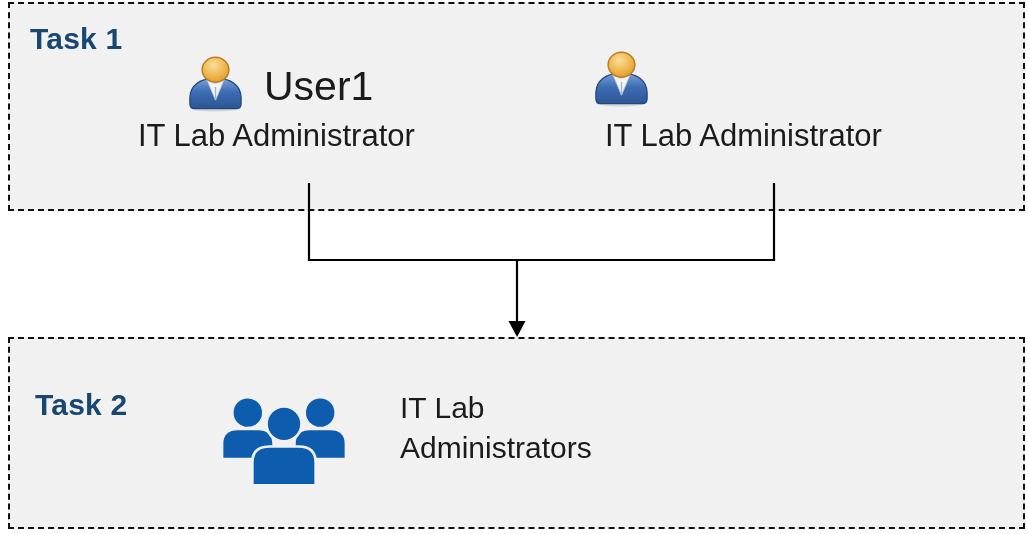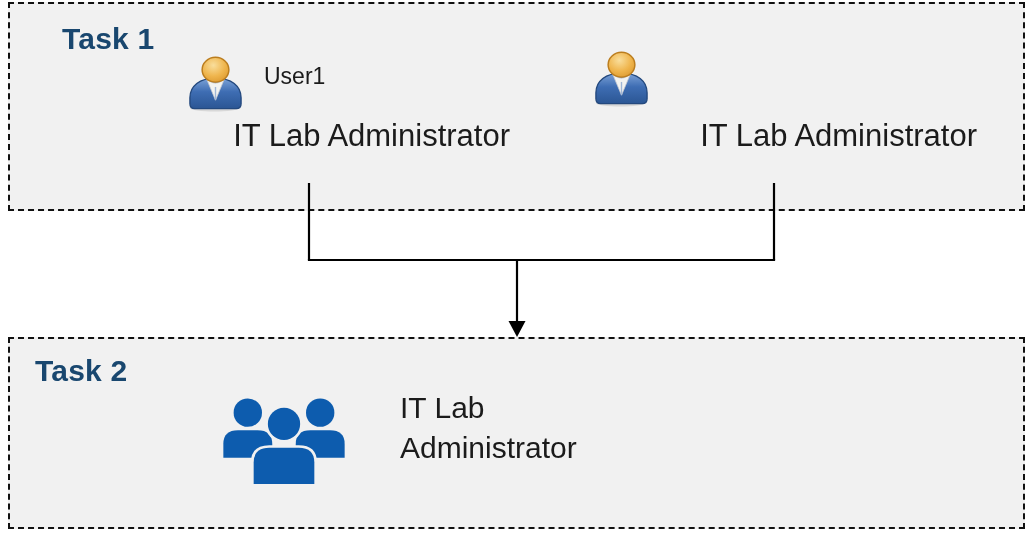--- a/index.html
+++ b/index.html
@@ -25,45 +25,45 @@
   .task-box.task2 { top: 337px; height: 192px; }
 
   .task-label {
     position: absolute;
     font-size: 30px;
     font-weight: 700;
     color: #19476F;
     letter-spacing: 0.2px;
     white-space: nowrap;
   }
-  .task-label.t1 { left: 30px; top: 22px; margin-left: 32px; }
-  .task-label.t2 { left: 35px; top: 354px; }
+  .task-label.t1 { left: 30px; top: 22px; }
+  .task-label.t2 { left: 35px; top: 388px; }
 
   .person-icon {
     position: absolute;
     width: 59px;
     height: 56px;
   }
   .person-icon.p1 { left: 186px; top: 56px; }
   .person-icon.p2 { left: 592px; top: 51px; }
 
   .user-name {
     position: absolute;
-    font-size: 23px;
+    font-size: 41px;
     color: #1b1b1b;
     white-space: nowrap;
   }
   .user-name.n1 { left: 264px; top: 63px; }
   .user-name.n2 { left: 667px; top: 60px; }
 
   .user-role {
     position: absolute;
     top: 118px;
     width: 372px;
-    text-align: right;
+    text-align: left;
     font-size: 31px;
     color: #1b1b1b;
     white-space: nowrap;
   }
   .user-role.r1 { left: 138px; }
   .user-role.r2 { left: 605px; }
 
   .connector-svg {
     position: absolute;
     left: 0; top: 0;
@@ -162,16 +162,16 @@
       <path d="M2,63 L2,49 Q2,35 17,35 L37,35 Q52,35 52,49 L52,63 Z"></path>
       <circle cx="101" cy="17" r="14.5"></circle>
       <path d="M76,63 L76,49 Q76,35 91,35 L111,35 Q126,35 126,49 L126,63 Z"></path>
       <circle cx="64" cy="28.5" r="16.5" stroke="#F1F1F1" stroke-width="5.5" paint-order="stroke"></circle>
       <path d="M33,90 L33,68 Q33,53 49,53 L79,53 Q95,53 95,68 L95,90 Z" stroke="#F1F1F1" stroke-width="5.5" paint-order="stroke"></path>
     </g>
   </svg>
 
   <div class="group-name">
     <div>IT Lab</div>
-    <div>Administrator</div>
+    <div>Administrators</div>
   </div>
 
 </div>
 
 </body></html>

